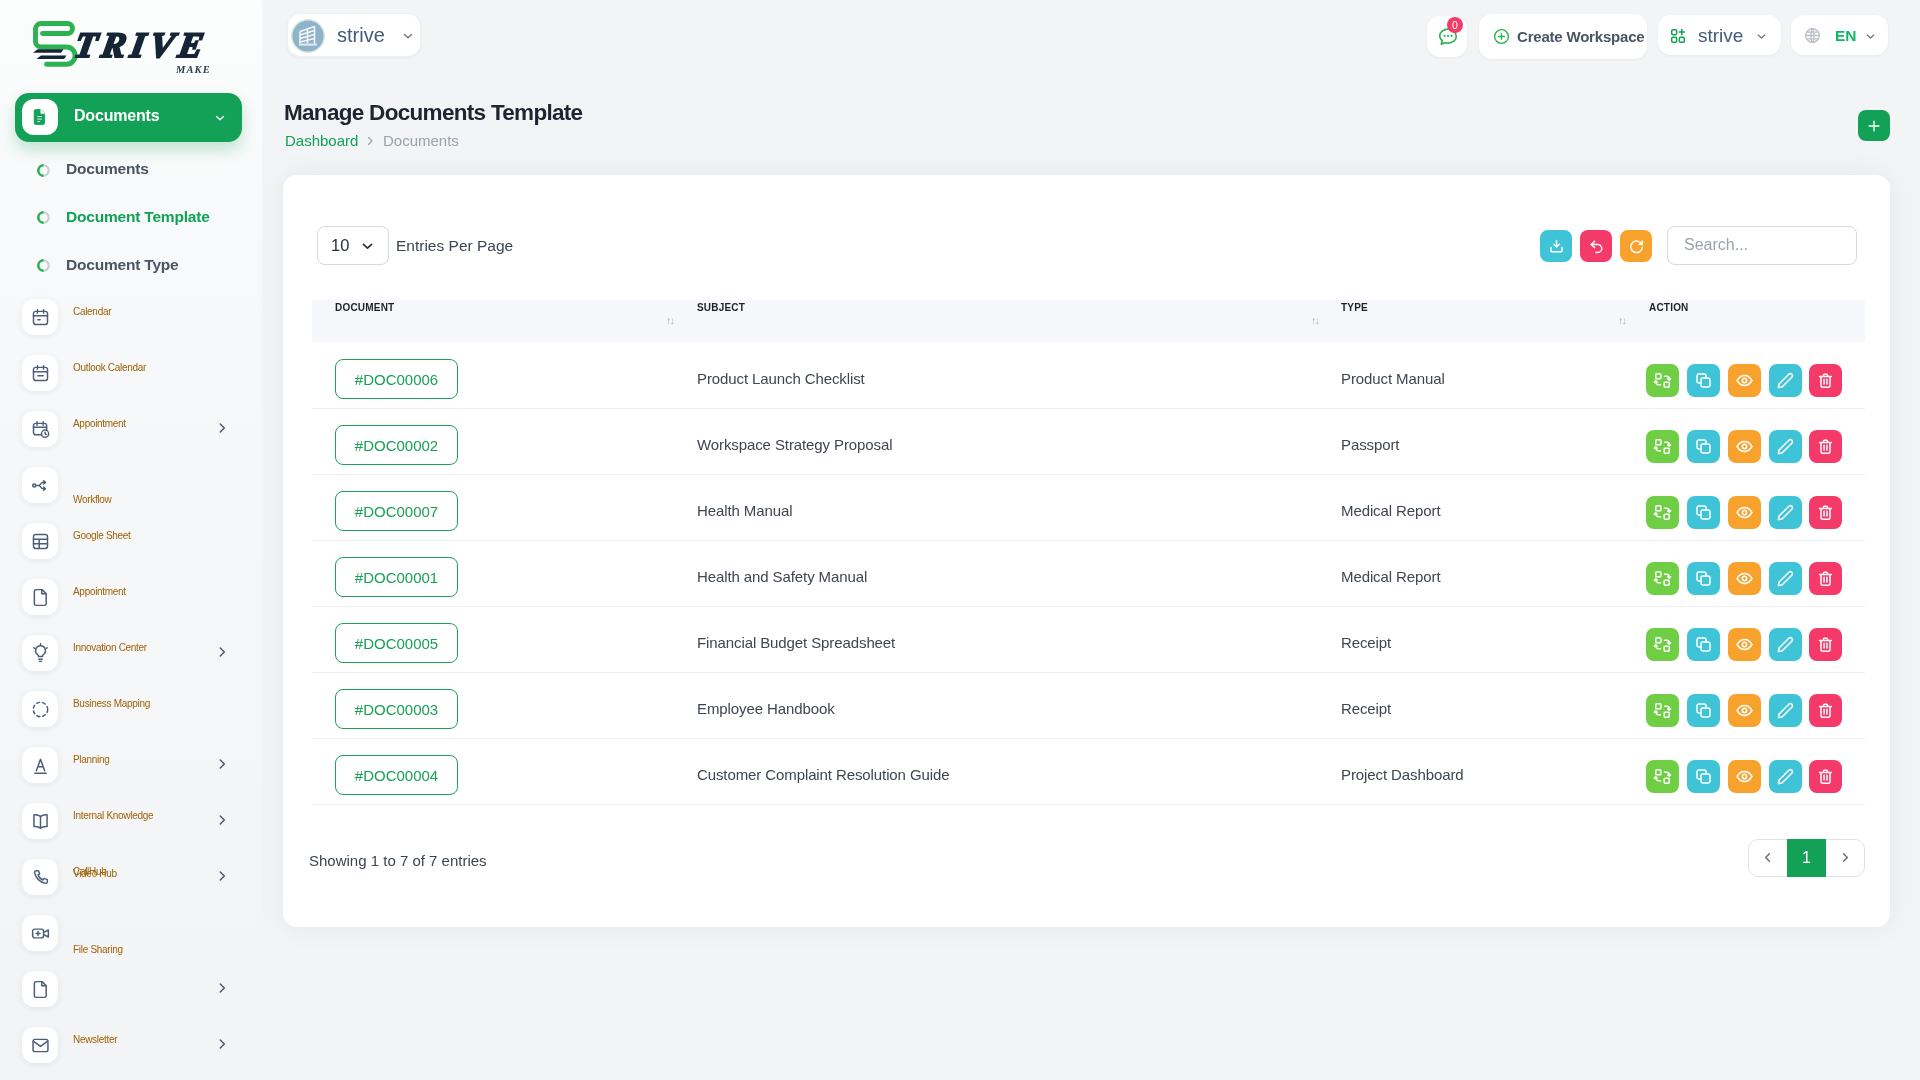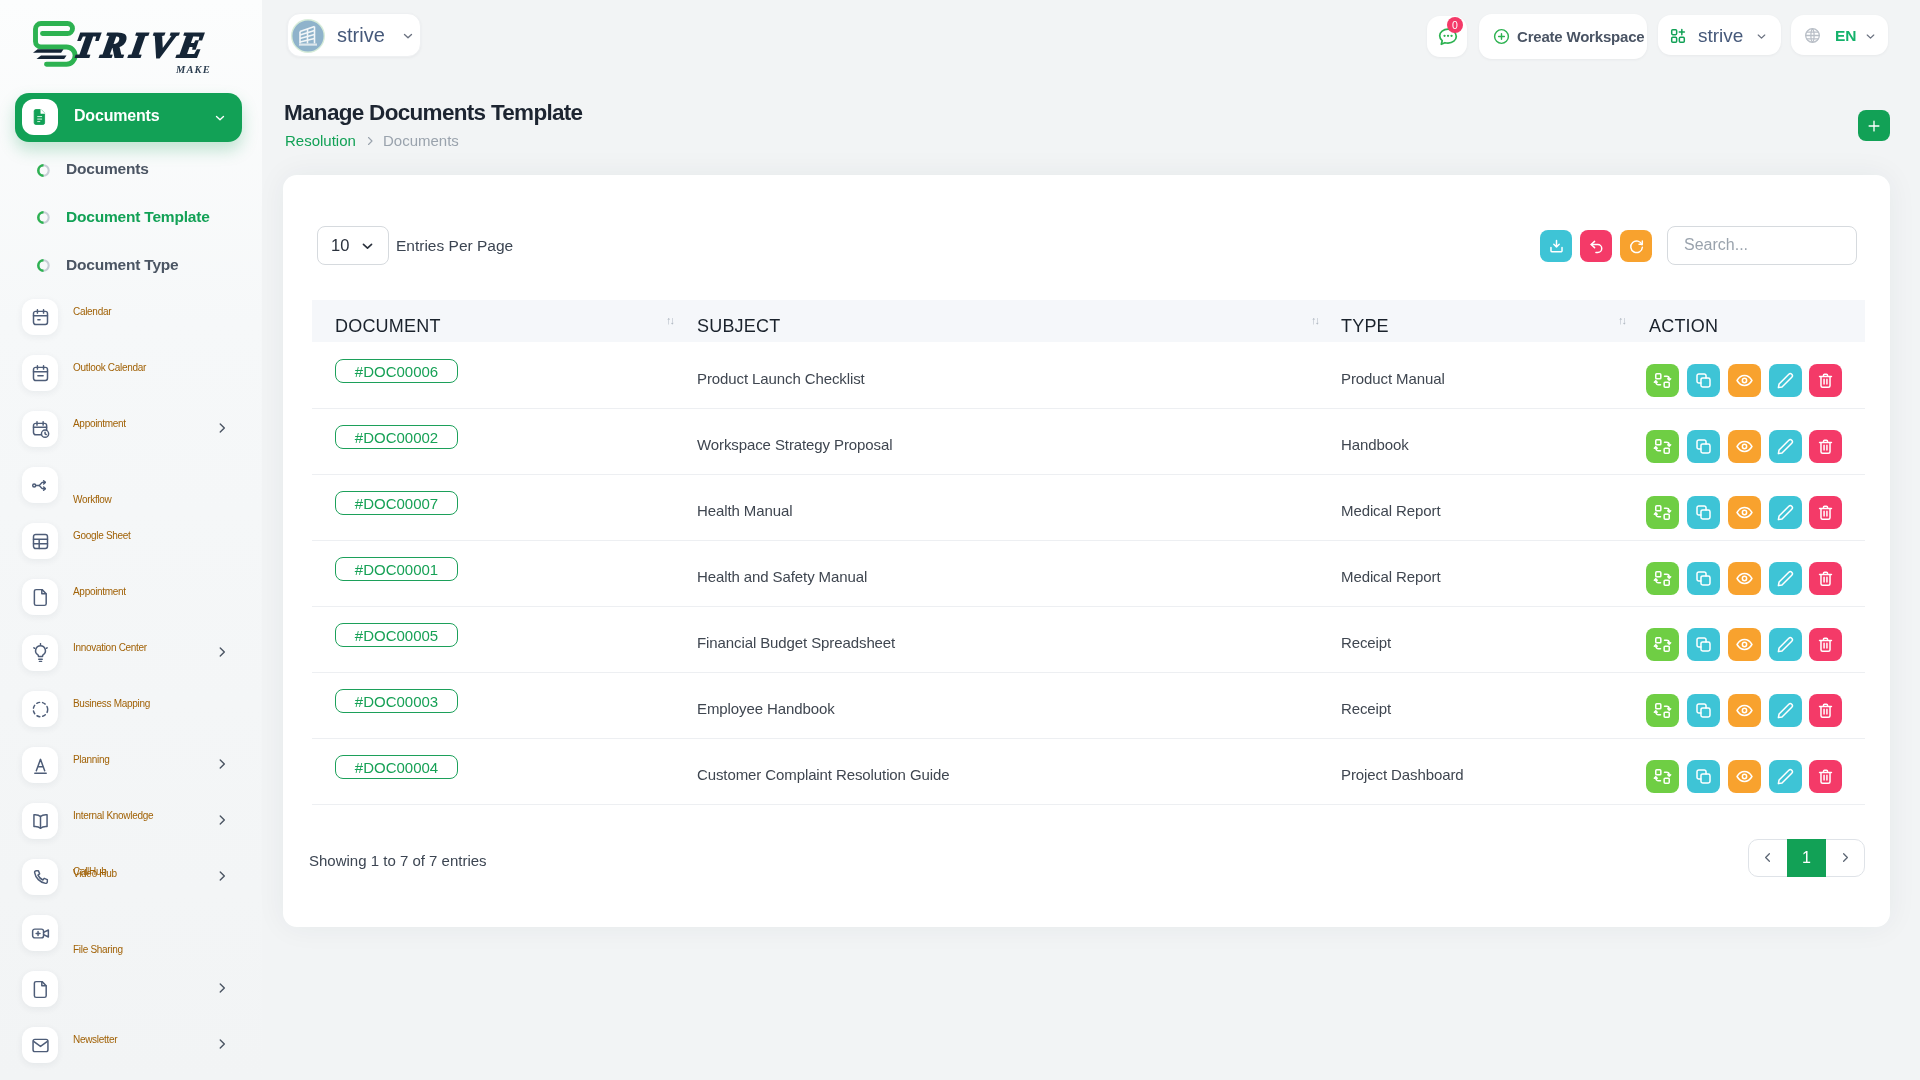--- a/index.html
+++ b/index.html
@@ -3,25 +3,25 @@
 *{margin:0;padding:0;box-sizing:border-box}
 html,body{width:1920px;height:1080px;font-family:"Liberation Sans",sans-serif;background:#f2f4f5;overflow:hidden;position:relative}
 .abs{position:absolute}
 .pill{position:absolute;background:#fff;border-radius:13px;box-shadow:0 1px 3px rgba(30,40,60,.05)}
 .tile{position:absolute;width:36px;height:36px;background:#fff;border-radius:12px;box-shadow:0 2px 7px rgba(40,50,70,.07);display:flex;align-items:center;justify-content:center}
 .slabel{position:absolute;left:73px;font-size:10px;font-weight:400;color:#a16207;letter-spacing:-0.3px;white-space:nowrap}
 .schev{position:absolute;left:215px}
 .sub{position:absolute;left:66px;font-size:15.5px;font-weight:600;color:#4b5563;letter-spacing:-0.2px}
 .bullet{position:absolute;left:37px}
 .card{position:absolute;left:283px;top:175px;width:1607px;height:752px;background:#fff;border-radius:14px;box-shadow:0 0 30px rgba(30,45,70,.06)}
-.badge{position:absolute;left:335px;width:123px;height:24px;border:1.5px solid #1ca05a;border-radius:8px;color:#17a156;font-size:15px;font-weight:500;display:flex;align-items:center;justify-content:center}
+.badge{position:absolute;left:335px;width:123px;height:40px;border:1.5px solid #1ca05a;border-radius:8px;color:#17a156;font-size:15px;font-weight:500;display:flex;align-items:center;justify-content:center}
 .cell{position:absolute;font-size:15px;letter-spacing:-0.1px;color:#3F4650}
 .rline{position:absolute;left:312px;width:1553px;height:1px;background:#edeff2}
 .abtn{position:absolute;width:33px;height:33px;border-radius:8px;display:flex;align-items:center;justify-content:center}
-.hth{position:absolute;top:316px;font-size:18px;font-weight:400;color:#1a222c;letter-spacing:.2px}
+.hth{position:absolute;top:302px;font-size:10px;font-weight:700;color:#1a222c;letter-spacing:.2px}
 .sort{position:absolute;top:314px;font-size:11px;color:#aeb6bf;letter-spacing:-2px}
 .tbtn{position:absolute;top:230px;width:32px;height:32px;border-radius:8px;display:flex;align-items:center;justify-content:center}
 </style></head><body>
 
 <div class="abs" style="left:0;top:0;width:262px;height:1080px;background:linear-gradient(180deg,#fcfdfd 0%,#f6f8f9 30%,#f2f4f5 100%)"></div>
 
 <svg width="210" height="66" viewBox="0 0 210 66" style="position:absolute;left:30px;top:15px">
 <g fill="none" stroke="#2DB251" stroke-width="4.9" stroke-linecap="round" stroke-linejoin="round">
 <path d="M12.5 18.5 H37.5 A5 5 0 0 0 37.5 8.5 H11 A5.5 5.5 0 0 0 5.5 14 V26.5 A5.5 5.5 0 0 0 11 32 H36.5 A8.6 8.6 0 0 1 36.5 49.2 H16.5"></path>
 </g>
@@ -228,21 +228,21 @@
       <rect x="3.5" y="5" width="17" height="14" rx="2.2"></rect>
       <path d="m4.5 7.5 7.5 5.5 7.5-5.5"></path>
     </svg>
   </div>
 <div class="slabel" style="top:1034px">Newsletter</div>
 <div class="schev" style="top:1037px"><svg width="14" height="14" viewBox="0 0 24 24" stroke="#4b5563" stroke-width="2.4" fill="none" stroke-linecap="round" stroke-linejoin="round">
       <path d="m9 5 7 7-7 7"></path>
     </svg></div>
 
 <div class="abs" style="left:284px;top:100px;font-size:22.5px;font-weight:700;color:#1d2531;letter-spacing:-0.7px">Manage Documents Template</div>
-<div class="abs" style="left:285px;top:132px;font-size:15px;color:#12A156">Resolution</div>
+<div class="abs" style="left:285px;top:132px;font-size:15px;color:#12A156">Dashboard</div>
 <div class="abs" style="left:364px;top:133px"><svg width="12" height="12" viewBox="0 0 24 24" stroke="#9aa3ad" stroke-width="2.2" fill="none" stroke-linecap="round" stroke-linejoin="round">
       <path d="m9 5 7 7-7 7"></path>
     </svg></div>
 <div class="abs" style="left:383px;top:132px;font-size:15px;color:#9AA3AD">Documents</div>
 <div class="abs" style="left:1858px;top:110px;width:32px;height:31px;background:#12A156;border-radius:8px;display:flex;align-items:center;justify-content:center">
     <svg width="18" height="18" viewBox="0 0 24 24" stroke="#fff" stroke-width="1.8" fill="none" stroke-linecap="round" stroke-linejoin="round">
       <path d="M12 5.5v13M5.5 12h13"></path>
     </svg>
   </div>
 
@@ -316,21 +316,21 @@
   </div>
 <div class="abtn" style="left:1809px;top:363.5px;background:#F43A68">
     <svg width="19" height="19" viewBox="0 0 24 24" stroke="#fff" stroke-width="1.9" fill="none" stroke-linecap="round" stroke-linejoin="round">
       <path d="M4.5 6.8h15M9.5 6.8V5.2a1.2 1.2 0 0 1 1.2-1.2h2.6a1.2 1.2 0 0 1 1.2 1.2v1.6M6.3 6.8h11.4V18.6a2 2 0 0 1-2 2H8.3a2 2 0 0 1-2-2V6.8z"></path>
       <path d="M10.2 10.5v6M13.8 10.5v6"></path>
     </svg>
   </div>
 <div class="rline" style="top:474px"></div>
 <div class="badge" style="top:425px">#DOC00002</div>
 <div class="cell" style="left:697px;top:436px">Workspace Strategy Proposal</div>
-<div class="cell" style="left:1341px;top:436px">Handbook</div>
+<div class="cell" style="left:1341px;top:436px">Passport</div>
 <div class="abtn" style="left:1646px;top:429.5px;background:#6FCE44">
     <svg width="19" height="19" viewBox="0 0 24 24" stroke="#fff" stroke-width="1.9" fill="none" stroke-linecap="round" stroke-linejoin="round">
       <rect x="3.5" y="3.5" width="6.4" height="6.4" rx="1.2"></rect>
       <rect x="14.1" y="14.1" width="6.4" height="6.4" rx="1.2"></rect>
       <path d="M14.5 6.7h2.6a3.4 3.4 0 0 1 3.4 3.4v1.5m-1.8-1.7 1.8 1.9 1.8-1.9"></path>
       <path d="M9.5 17.3H6.9a3.4 3.4 0 0 1-3.4-3.4v-1.5m1.8 1.7-1.8-1.9-1.8 1.9"></path>
     </svg>
   </div>
 <div class="abtn" style="left:1687px;top:429.5px;background:#3EC4D6">
     <svg width="19" height="19" viewBox="0 0 24 24" stroke="#fff" stroke-width="1.9" fill="none" stroke-linecap="round" stroke-linejoin="round">

